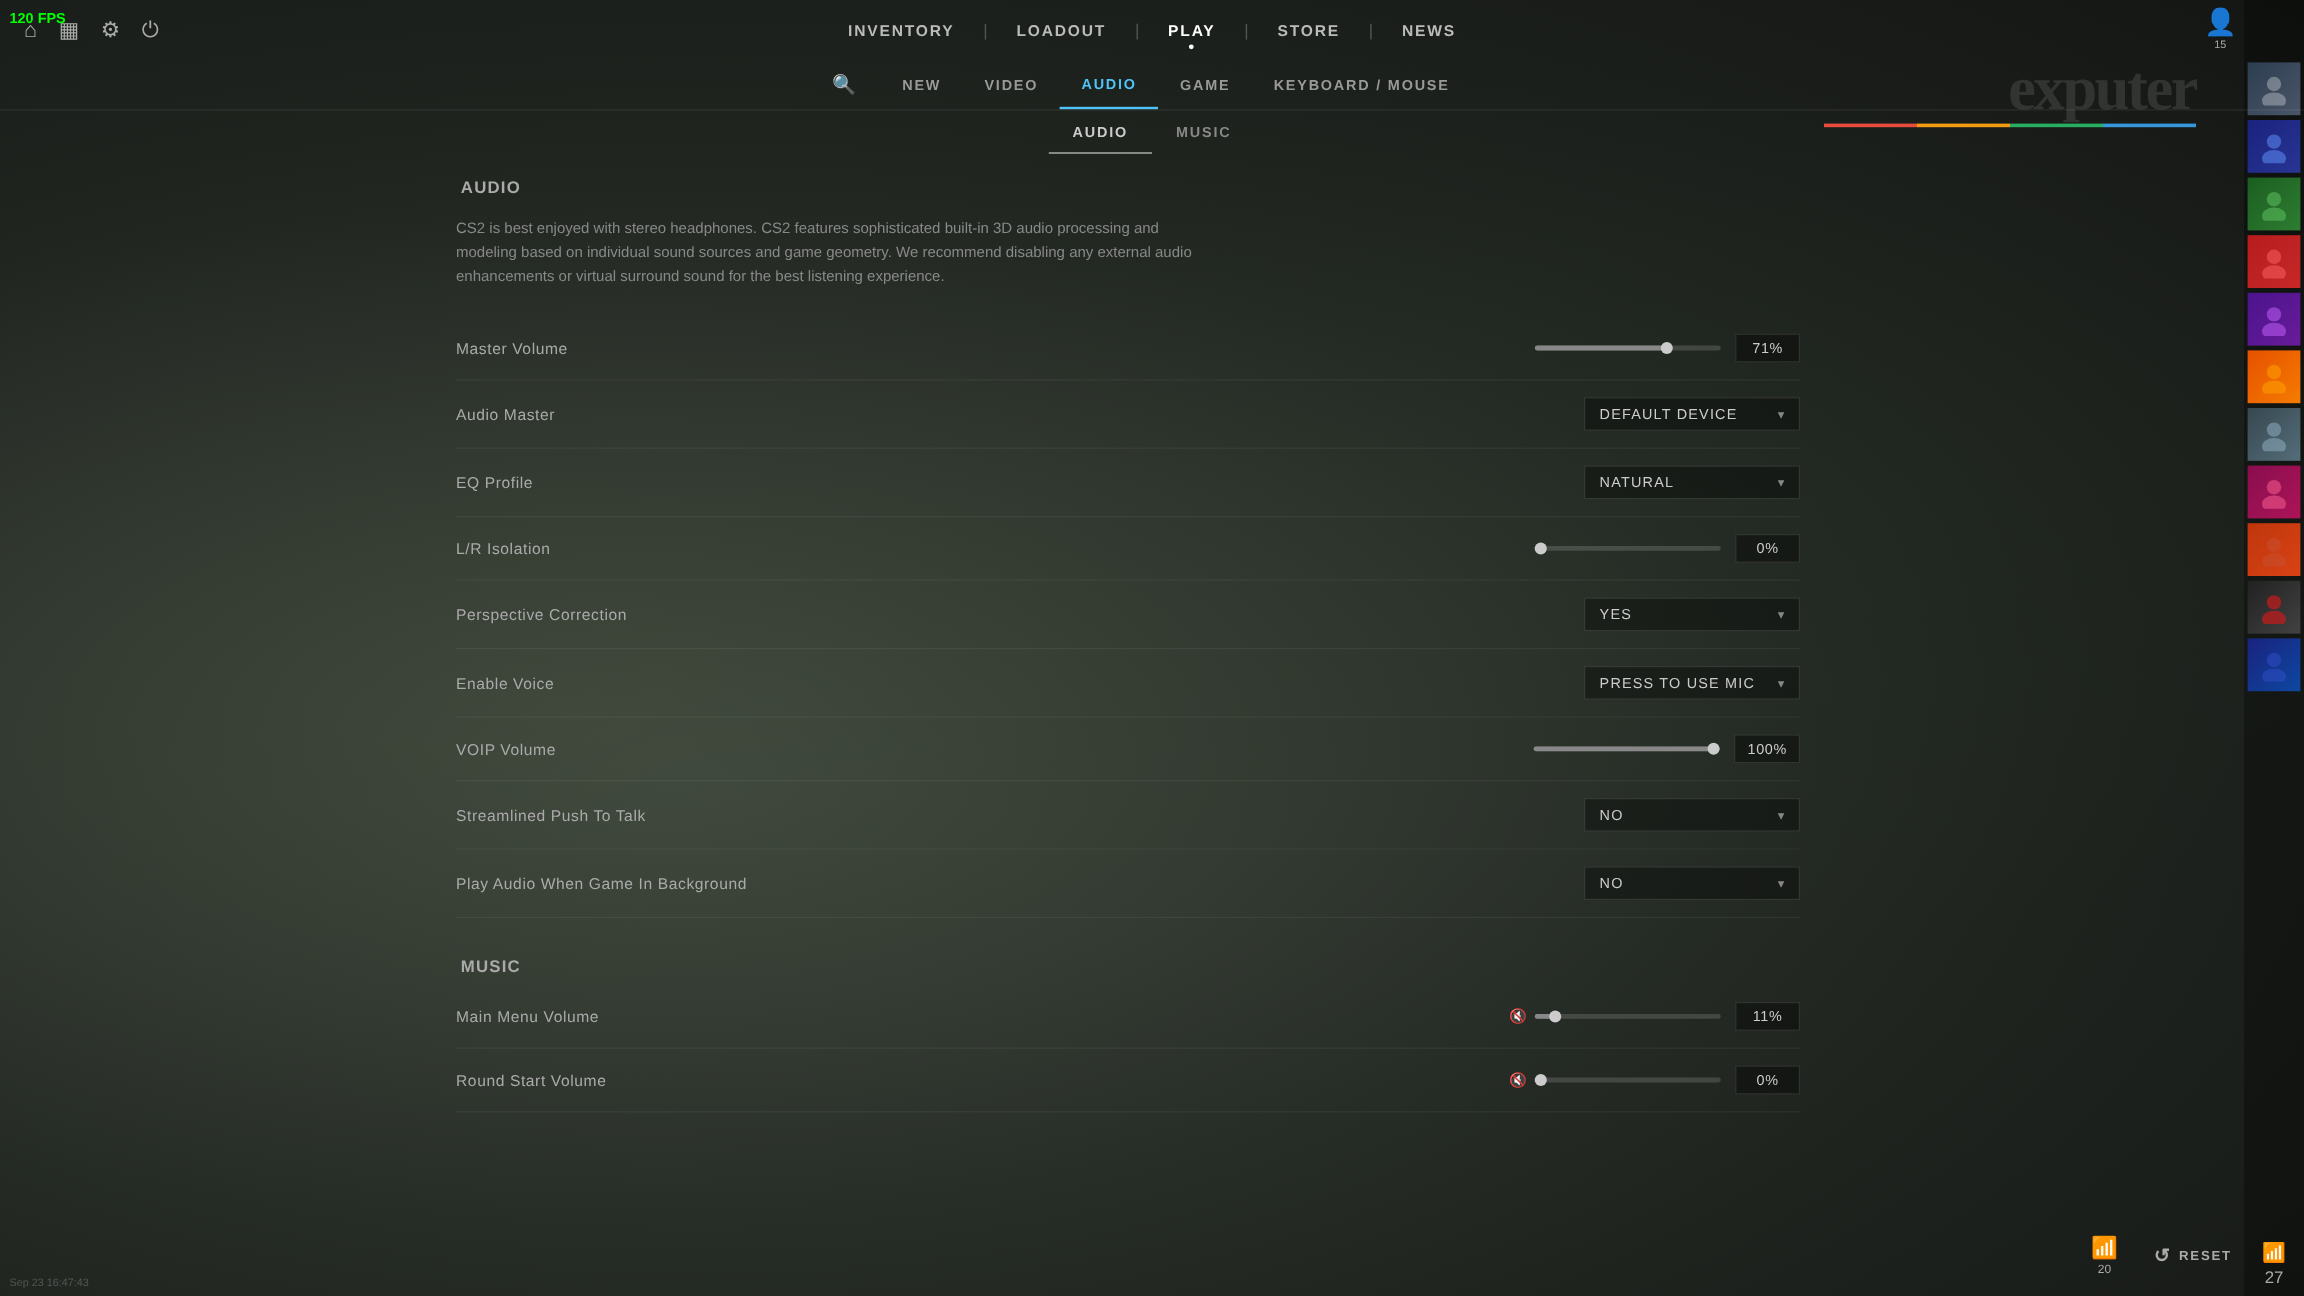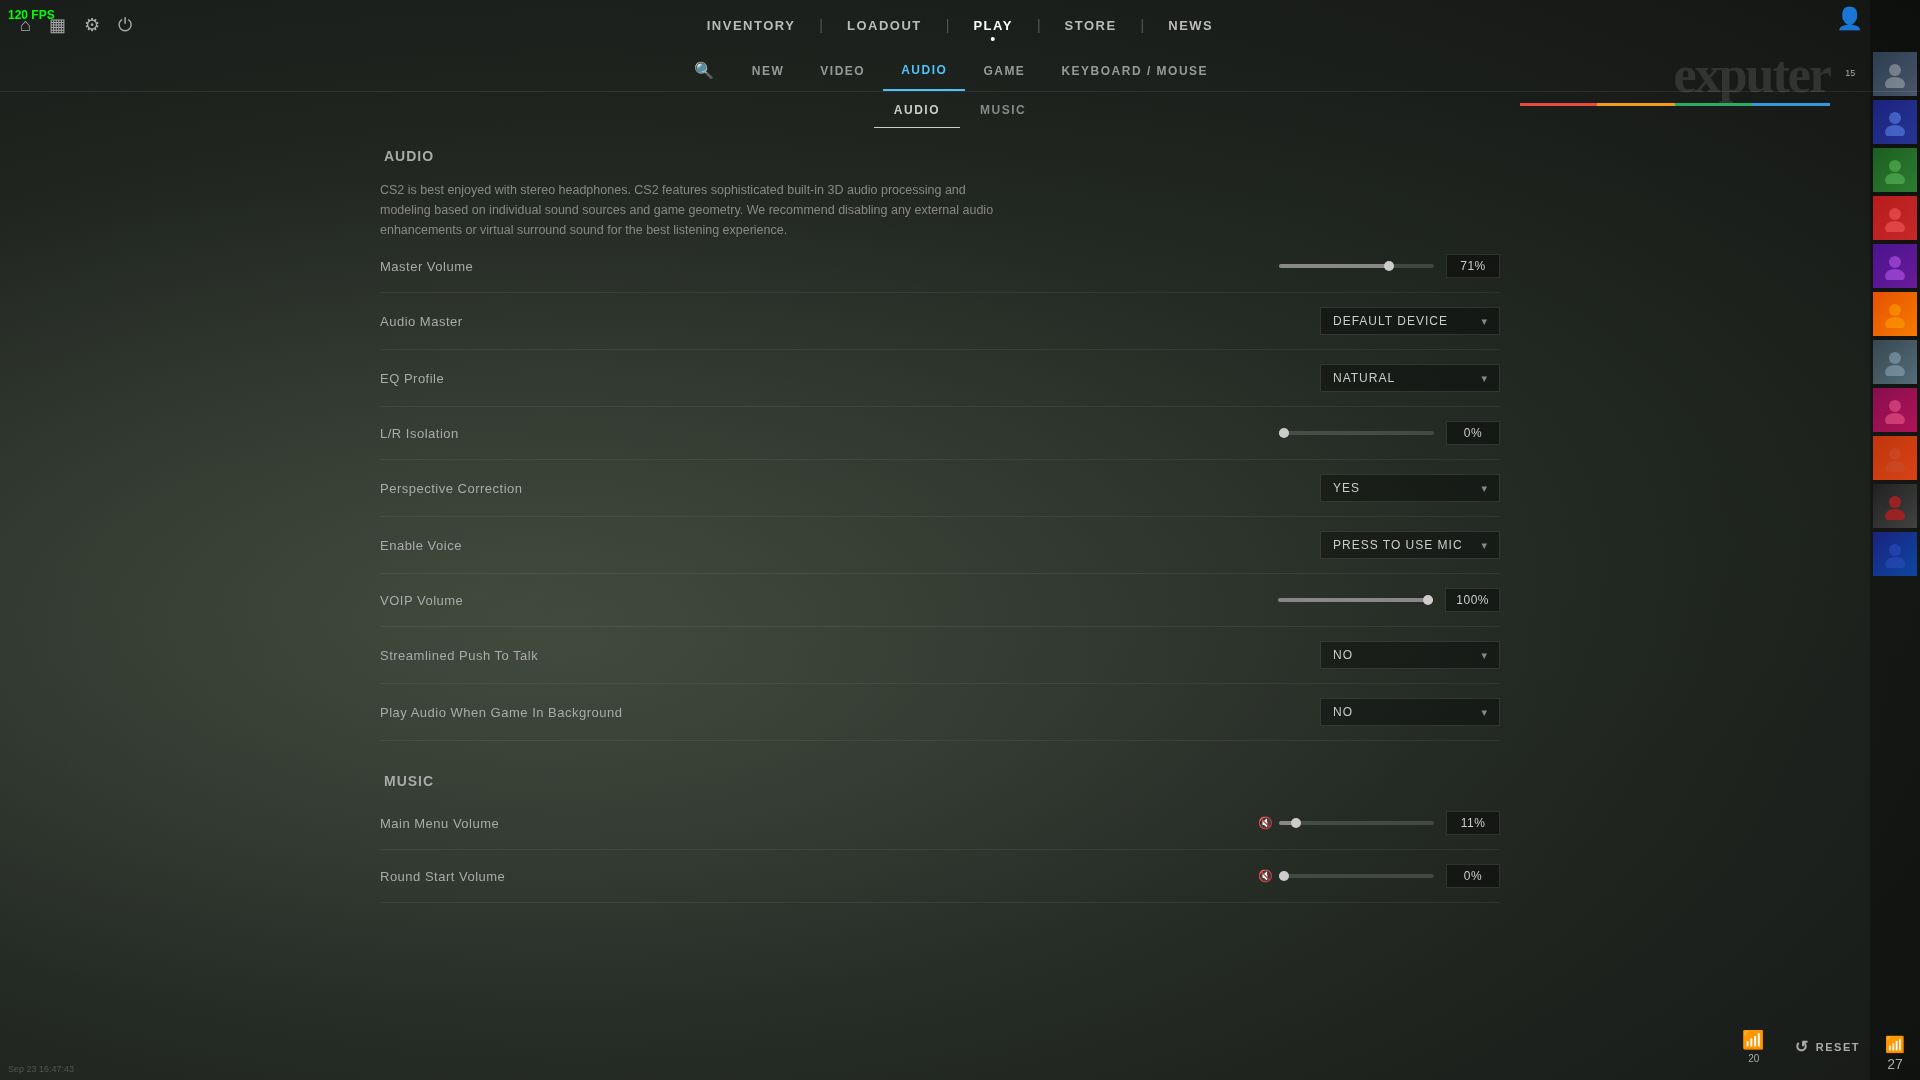--- a/index.html
+++ b/index.html
@@ -226,20 +226,21 @@
       color: #aaa;
       text-transform: uppercase;
       margin-bottom: 16px;
       padding-left: 4px;
     }
 
     .description-text {
       font-size: 12.5px;
       color: #888;
       line-height: 1.6;
+      margin-bottom: 24px;
       max-width: 620px;
     }
 
     
     .setting-row {
       display: flex;
       align-items: center;
       justify-content: space-between;
       padding: 14px 0;
       border-bottom: 1px solid rgba(255,255,255,0.06);
@@ -443,21 +444,20 @@
     }
 
     .user-icon {
       font-size: 22px;
       color: #888;
     }
 
     .user-count {
       font-size: 9px;
       color: #aaa;
-      margin-top: 36px;
     }
 
     
     .map-bg {
       position: absolute;
       inset: 0;
       z-index: 0;
       opacity: 0.08;
       background-image: 
         repeating-linear-gradient(0deg, transparent, transparent 30px, rgba(255,255,255,0.05) 30px, rgba(255,255,255,0.05) 31px),

